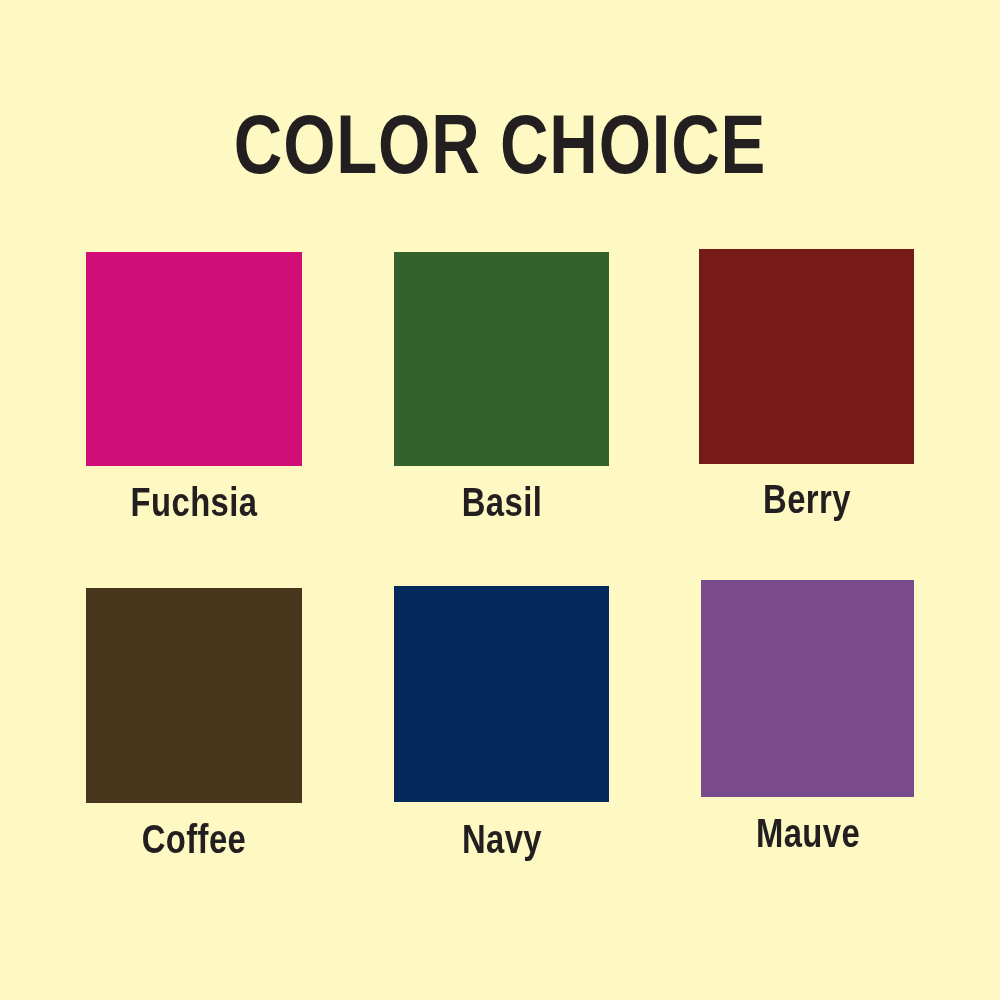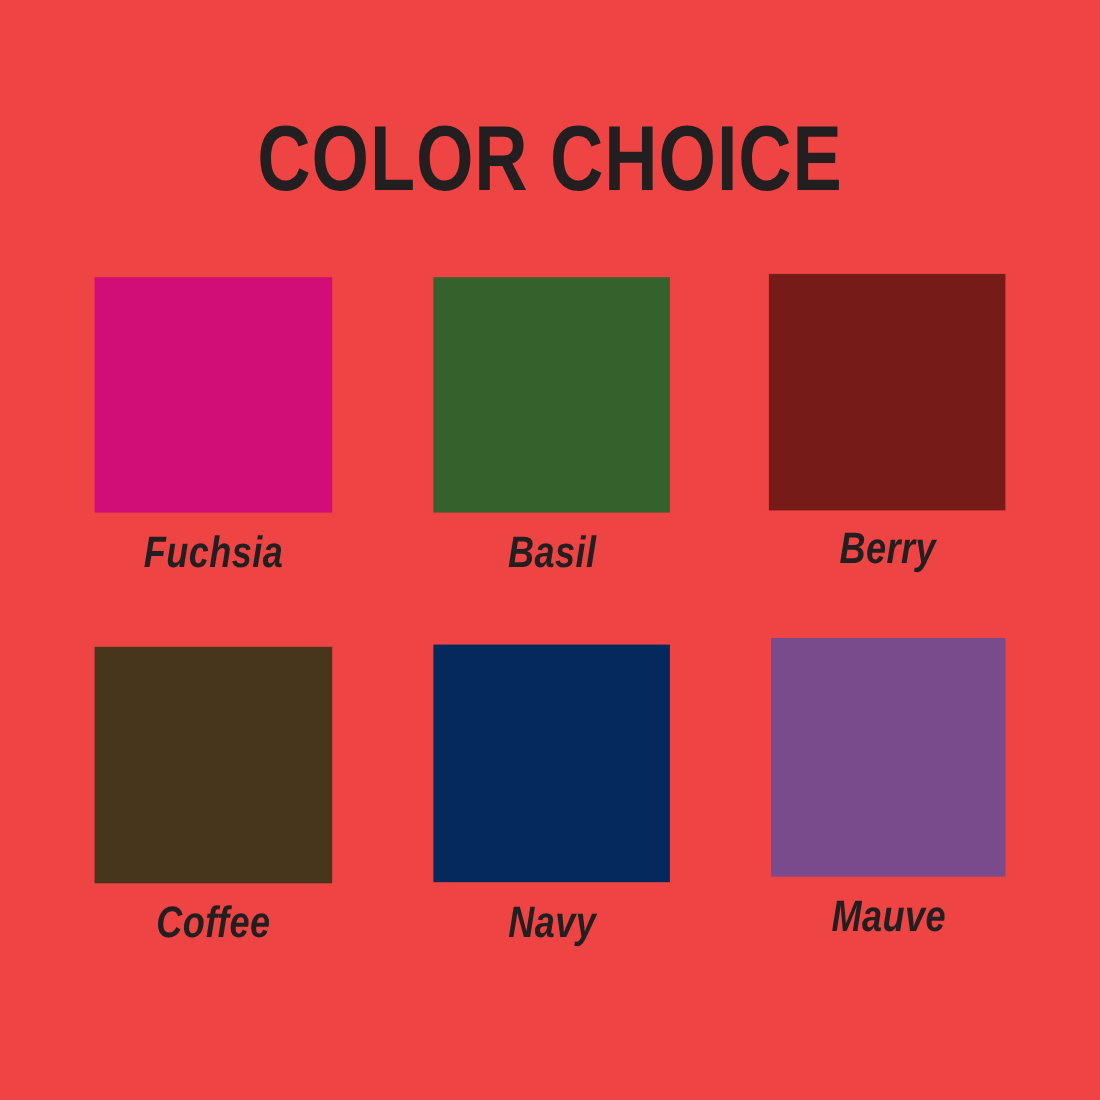--- a/index.html
+++ b/index.html
@@ -13,21 +13,21 @@
     height: 1000px;
     overflow: hidden;
     font-family: "Liberation Sans", sans-serif;
     -webkit-font-smoothing: antialiased;
   }
 
   #poster {
     position: relative;
     width: 1000px;
     height: 1000px;
-    background: #ef4444;
+    background: #fef9c3;
   }
 
   
   .poster-title {
     position: absolute;
     left: 0;
     top: 101px;
     width: 1000px;
     text-align: center;
     color: #231f20;
@@ -43,21 +43,20 @@
     text-transform: uppercase;
   }
 
   
   .swatch-grid {
     position: absolute;
     left: 0;
     top: 0;
     width: 852px;
     height: 1000px;
-    font-style: italic;
   }
 
   .swatch-cell {
     position: absolute;
   }
 
   .swatch-chip {
     position: absolute;
     left: 0;
     top: 0;

